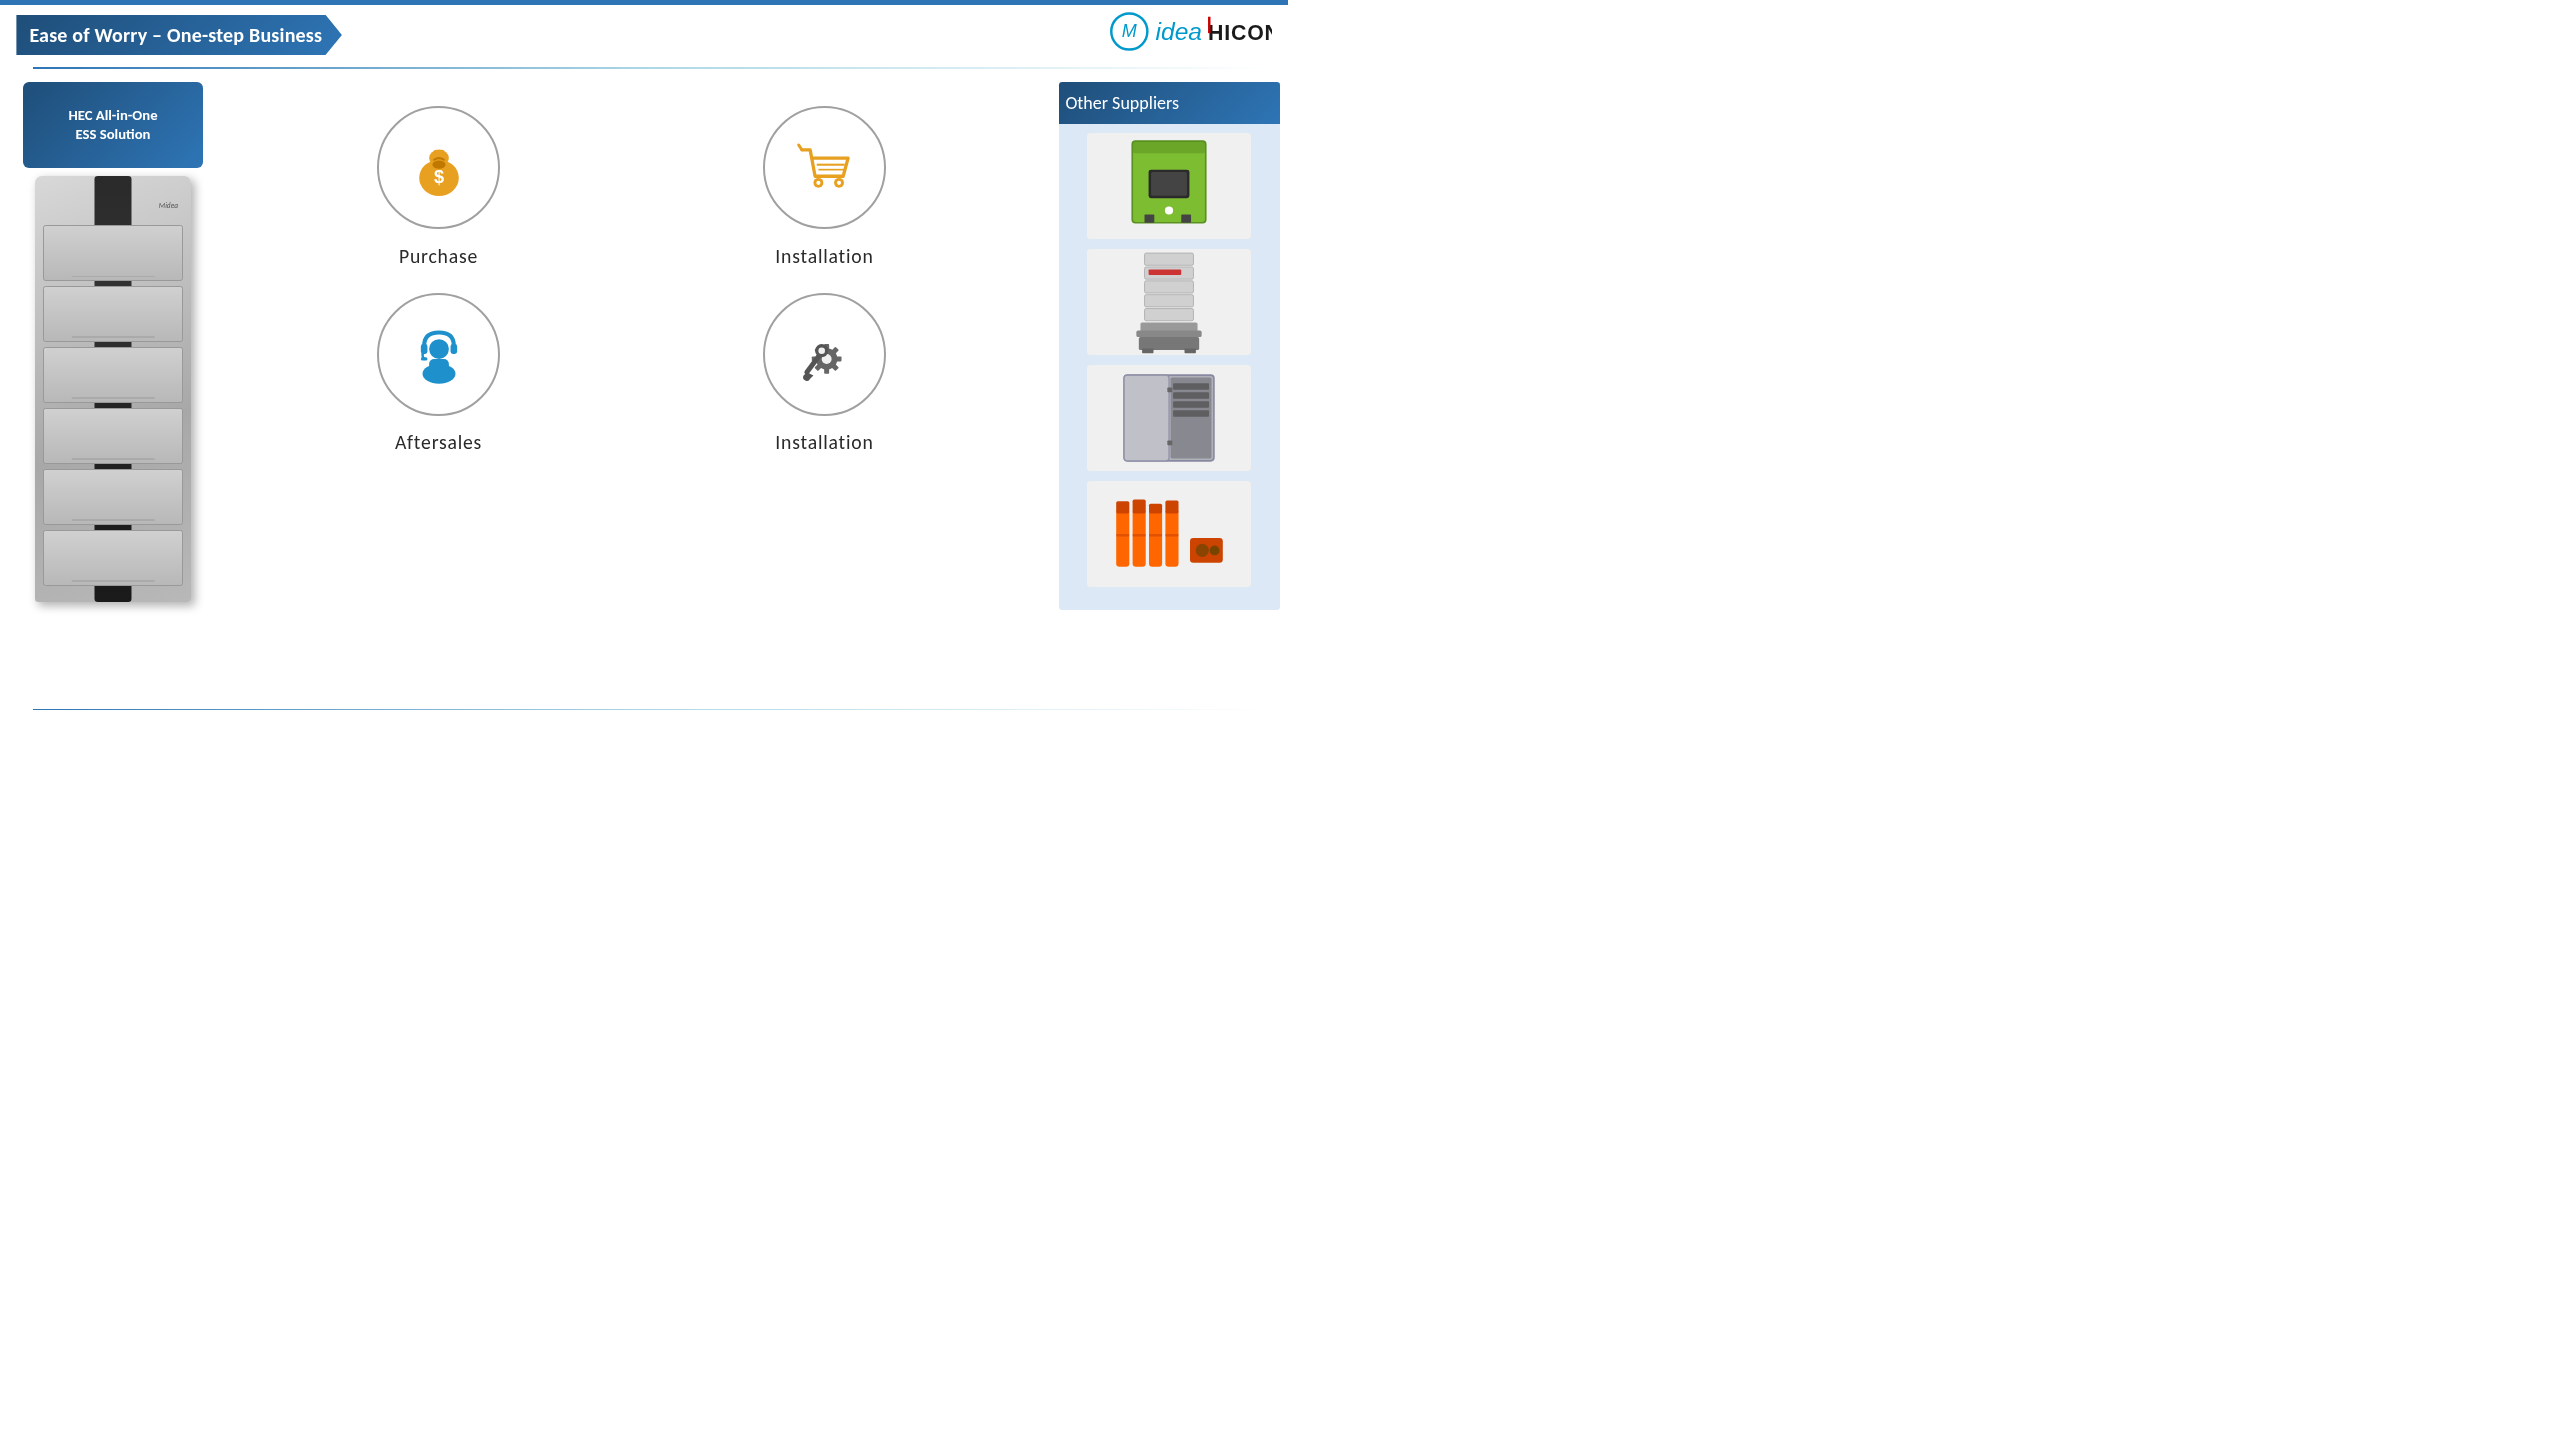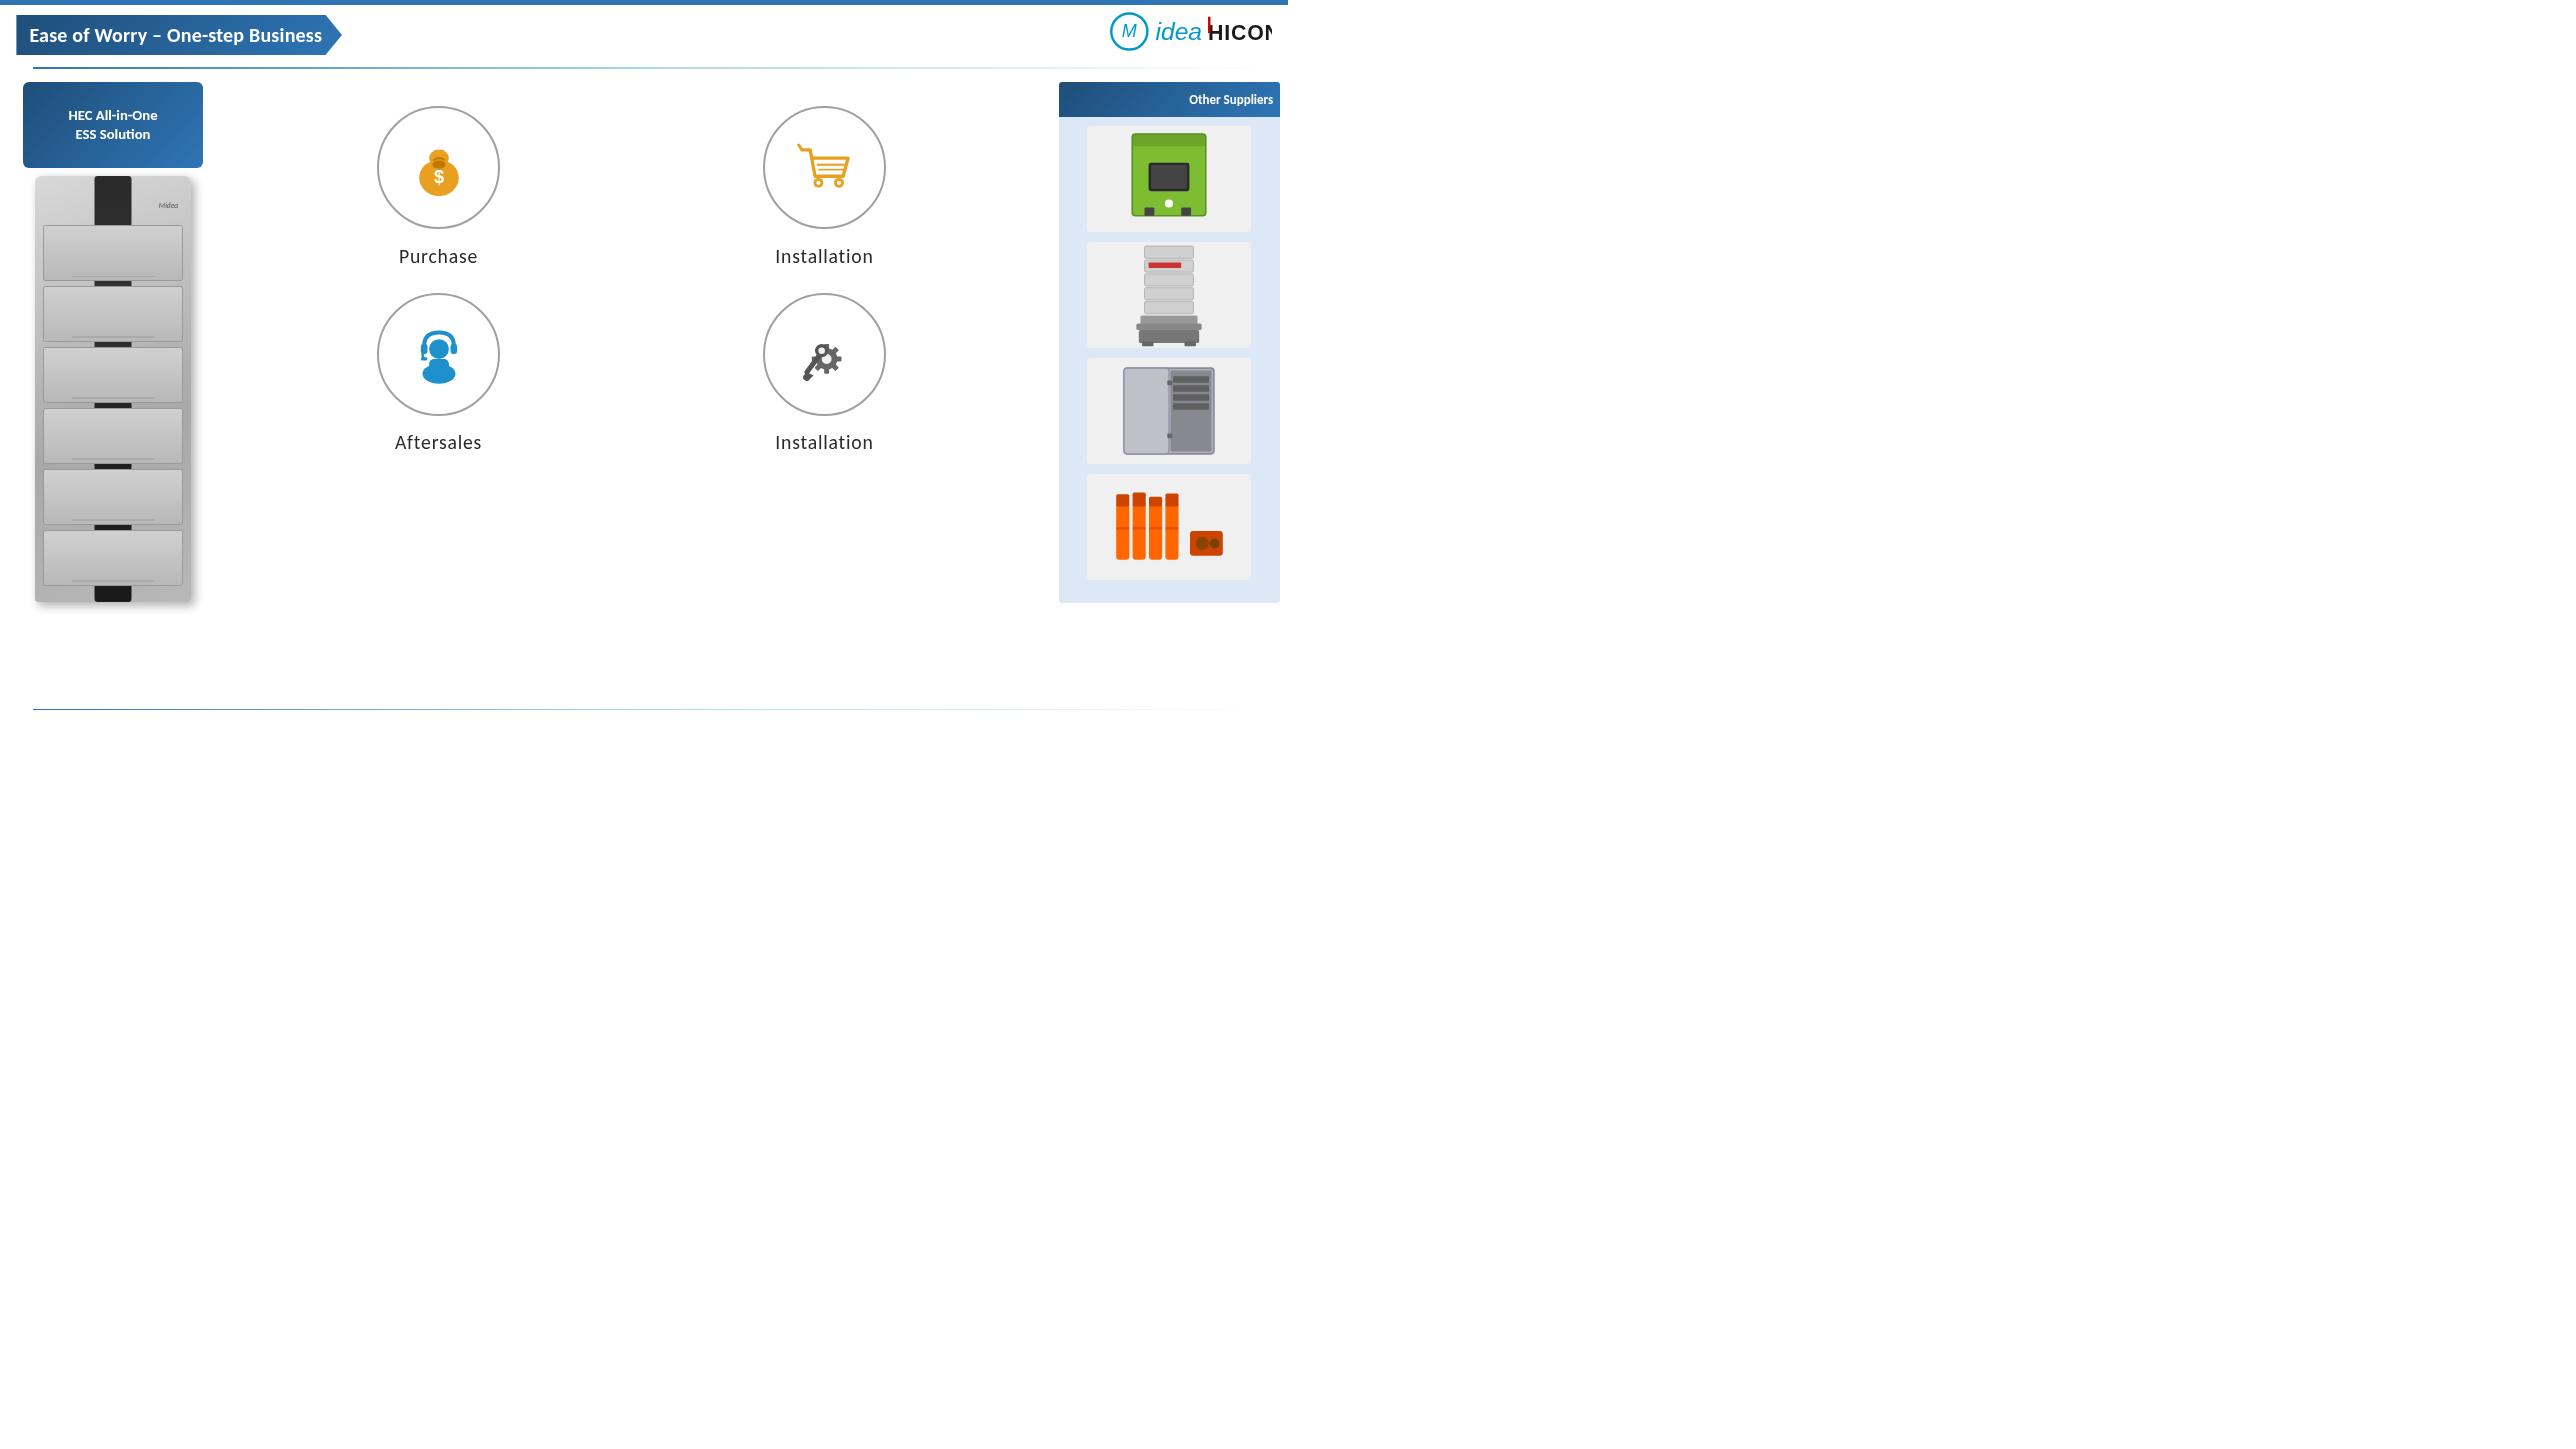--- a/index.html
+++ b/index.html
@@ -206,24 +206,24 @@
       right: 8.2px;
       width: 221px;
       background: #dce8f5;
       border-radius: 3.3px;
       padding: 0 0 13px 0;
     }
 
     .other-suppliers-header {
       background: linear-gradient(135deg, #1f4e79 0%, #2e75b6 100%);
       color: #ffffff;
-      text-align: right;
+      text-align: left;
       padding: 9.8px 6.6px;
-      font-size: 13px;
-      font-weight: 700;
+      font-size: 18px;
+      font-weight: 400;
       border-radius: 3.3px 3.3px 0 0;
       margin-bottom: 9.8px;
     }
 
     .supplier-image {
       width: 164px;
       height: 106px;
       margin: 0 auto 9.8px;
       display: flex;
       align-items: center;

